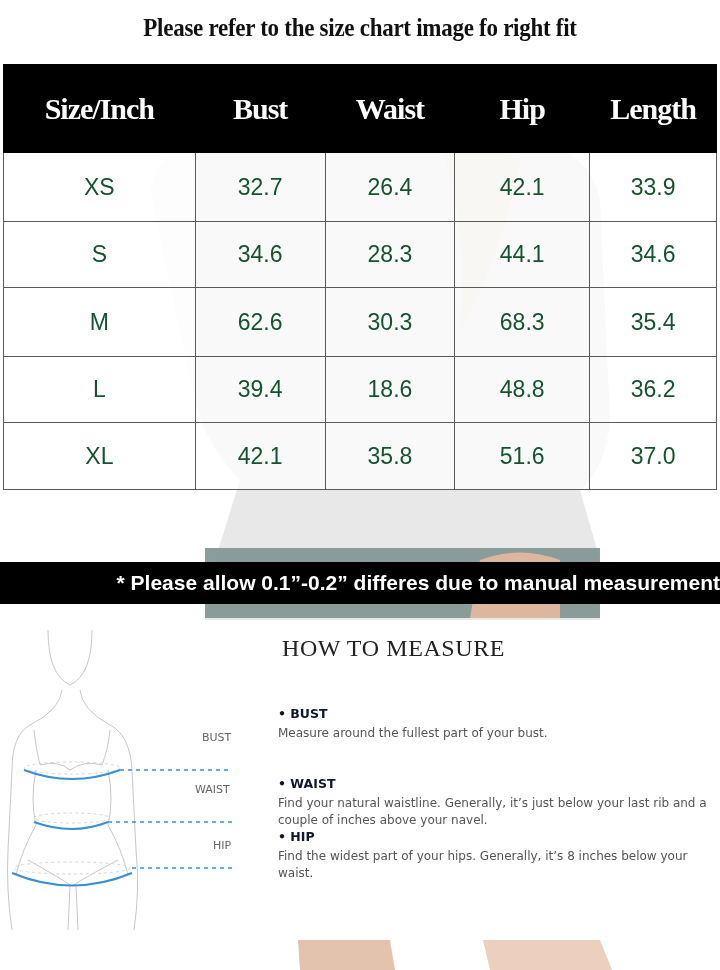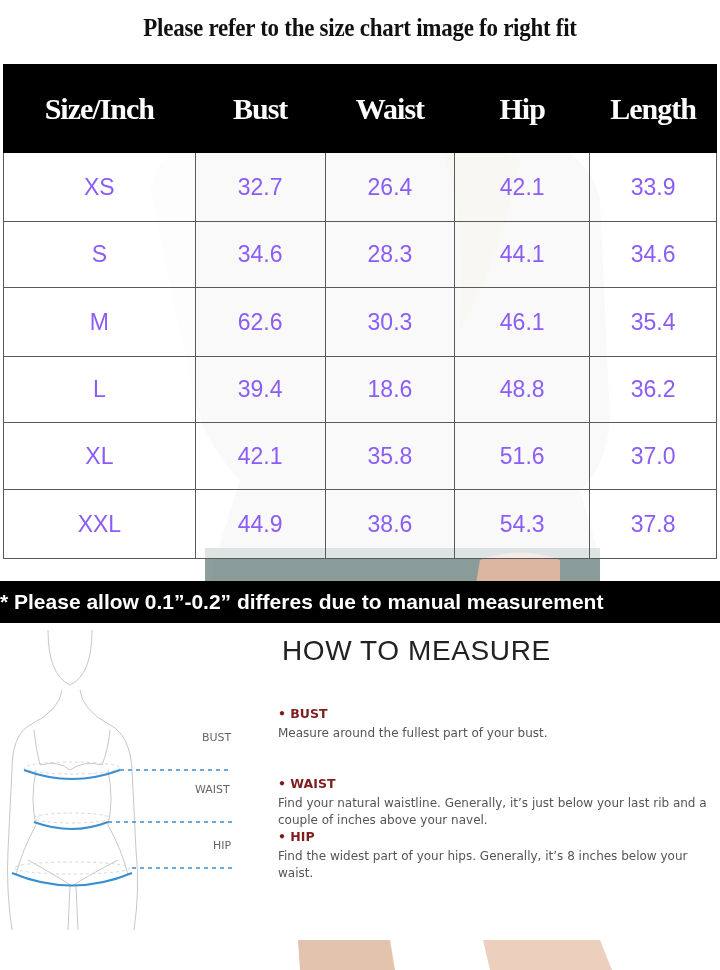--- a/index.html
+++ b/index.html
@@ -1,26 +1,26 @@
 <!DOCTYPE html>
 <html><head>
 <meta charset="utf-8">
 <style>
   html,body{margin:0;padding:0;}
   body{width:720px;height:970px;position:relative;overflow:hidden;background:#ffffff;font-family:"Liberation Sans",sans-serif;}
   .bgfig{position:absolute;left:0;top:0;width:720px;height:970px;z-index:0;}
   .title{position:absolute;left:0;top:14px;width:720px;text-align:center;font-family:"Liberation Serif",serif;font-weight:bold;font-size:25px;color:#111;letter-spacing:-0.3px;z-index:2;transform:scaleX(0.92);}
   table.sizes{position:absolute;left:3px;top:64px;width:714px;border-collapse:collapse;z-index:2;}
   table.sizes th{background:#000;color:#fff;font-family:"Liberation Serif",serif;font-weight:bold;font-size:30px;height:79px;padding:4px;letter-spacing:-1px;border:1px solid #000;}
-  table.sizes td{font-size:23px;color:#8b5cf6;text-align:center;border:1px solid #5a5a5a;padding:0;background:rgba(255,255,255,0.72);}
+  table.sizes td{font-size:23px;color:#14532d;text-align:center;border:1px solid #5a5a5a;padding:0;background:rgba(255,255,255,0.72);}
   table.sizes td.c1{background:rgba(255,255,255,0.9);}
-  .banner{position:absolute;left:0;top:562px;width:720px;height:42px;background:#000;color:#fff;font-weight:bold;font-size:21px;line-height:42px;text-align:left;z-index:2;margin-top:19px;}
-  .htm{position:absolute;left:282px;top:635px;font-family:Liberation Sans, sans-serif;font-size:28px;color:#222;letter-spacing:0.6px;z-index:2;}
+  .banner{position:absolute;left:0;top:562px;width:720px;height:42px;background:#000;color:#fff;font-weight:bold;font-size:21px;line-height:42px;text-align:right;z-index:2;}
+  .htm{position:absolute;left:282px;top:635px;font-family:Liberation Serif, serif;font-size:24px;color:#222;letter-spacing:0.6px;z-index:2;}
   .item{position:absolute;left:278px;font-family:"DejaVu Sans",sans-serif;z-index:2;width:440px;}
-  .item .h{font-size:12.5px;color:#7f1d1d;font-weight:bold;margin-bottom:4px;}
+  .item .h{font-size:12.5px;color:#0f172a;font-weight:bold;margin-bottom:4px;}
   .item .d{font-size:12px;color:#555;line-height:17px;}
   .lbl{position:absolute;font-family:"DejaVu Sans",sans-serif;font-size:11px;color:#666;z-index:2;}
   svg.figure{position:absolute;left:0;top:630px;z-index:1;}
 </style>
 </head>
 <body>
 
 <svg class="bgfig" width="720" height="970" viewBox="0 0 720 970">
   <path d="M150 190 Q160 140 230 130 L300 90 Q360 60 420 90 L520 130 Q590 150 600 200 L610 420 Q605 470 580 490 L600 560 L600 620 L205 620 L215 560 L240 480 Q200 440 190 380 Z" fill="#b9bdbb" opacity="0.35"></path>
   <path d="M430 120 Q470 200 460 330 Q500 260 520 160 Z" fill="#e8d7b8" opacity="0.45"></path>
@@ -61,43 +61,36 @@
       <td class="c1">S</td>
       <td>34.6</td>
       <td>28.3</td>
       <td>44.1</td>
       <td>34.6</td>
     </tr>
     <tr style="height:69px">
       <td class="c1">M</td>
       <td>62.6</td>
       <td>30.3</td>
-      <td>46.1</td>
+      <td>68.3</td>
       <td>35.4</td>
     </tr>
     <tr style="height:66px">
       <td class="c1">L</td>
       <td>39.4</td>
       <td>18.6</td>
       <td>48.8</td>
       <td>36.2</td>
     </tr>
     <tr style="height:67px">
       <td class="c1">XL</td>
       <td>42.1</td>
       <td>35.8</td>
       <td>51.6</td>
       <td>37.0</td>
-    </tr>
-    <tr style="height:69px">
-      <td class="c1">XXL</td>
-      <td>44.9</td>
-      <td>38.6</td>
-      <td>54.3</td>
-      <td>37.8</td>
     </tr>
   </tbody>
 </table>
 
 <div class="banner">* Please allow 0.1”-0.2” differes due to manual measurement</div>
 
 <svg class="figure" width="260" height="300" viewBox="0 0 260 300">
   <g fill="none" stroke="#c8c8c8" stroke-width="1">
     <path d="M48 0 Q48 45 70 55 Q92 45 92 0"></path>
     <path d="M62 60 Q60 80 30 95 Q12 105 12 140 L8 220 Q6 260 12 300"></path>

